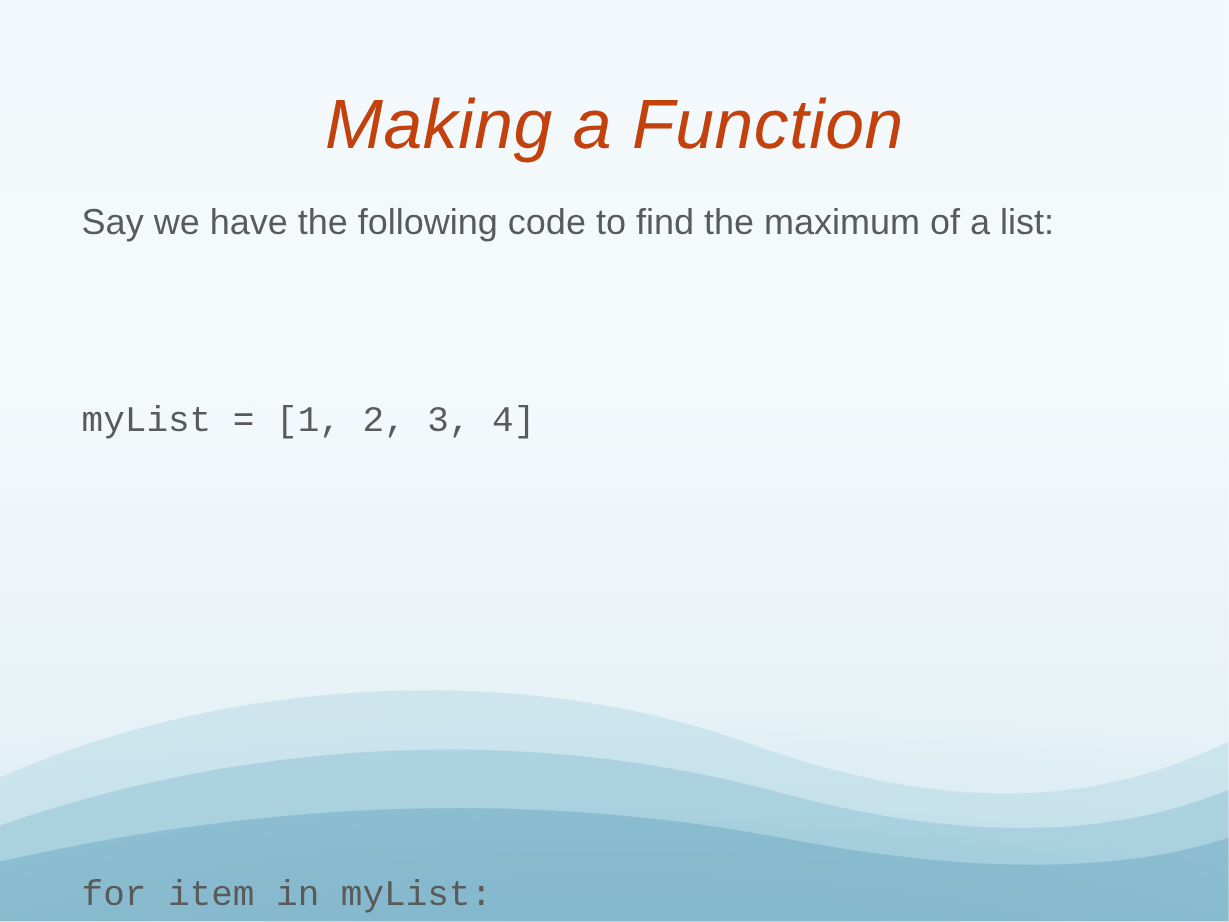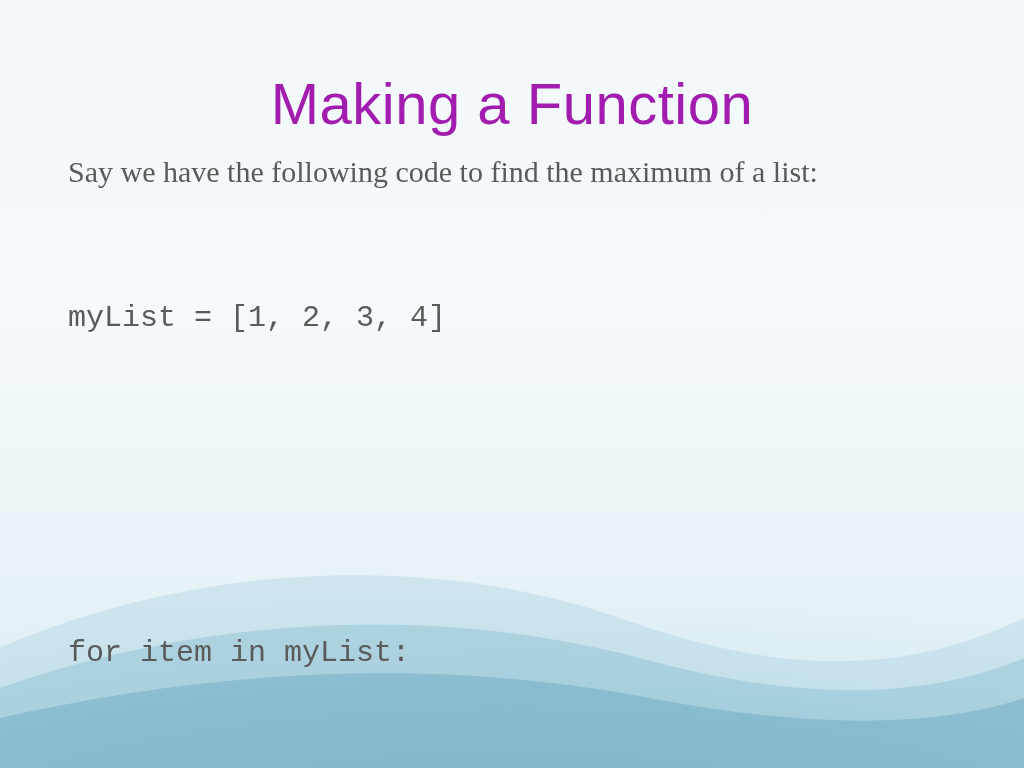--- a/index.html
+++ b/index.html
@@ -20,42 +20,43 @@
       pointer-events: none;
     }
     .content {
       position: relative;
       padding: 70px 68px 0 68px;
       z-index: 2;
     }
     .title {
       font-size: 58px;
       font-weight: 400;
-      color: #a21caf;
+      color: #c2410c;
       text-align: center;
       letter-spacing: 0.5px;
-      margin-bottom: 16px;
+      margin-bottom: 30px;
       font-family: "Segoe UI Light", "Segoe UI", "Helvetica Neue", Arial, sans-serif;
+      font-style: italic;
     }
     .intro, .outro {
       font-size: 30px;
       color: #5a5a5a;
       line-height: 1.25;
       font-weight: 400;
-      font-family: Liberation Serif, serif;
+      font-family: Liberation Sans, sans-serif;
     }
     .code-block {
       font-family: "Courier New", Courier, monospace;
       font-size: 30px;
       color: #5a5a5a;
       line-height: 1.35;
       white-space: pre;
       margin: 26px 0 26px 0;
     }
-    .code-block div { white-space: pre; }
+    .code-block div { white-space: pre; margin-top: 20px; }
     .spacer { height: 26px; }
   </style>
 </head>
 <body>
 
 <div class="content">
   <h1 class="title">Making a Function</h1>
   <p class="intro">Say we have the following code to find the maximum of a list:</p>
 
   <div class="code-block">

